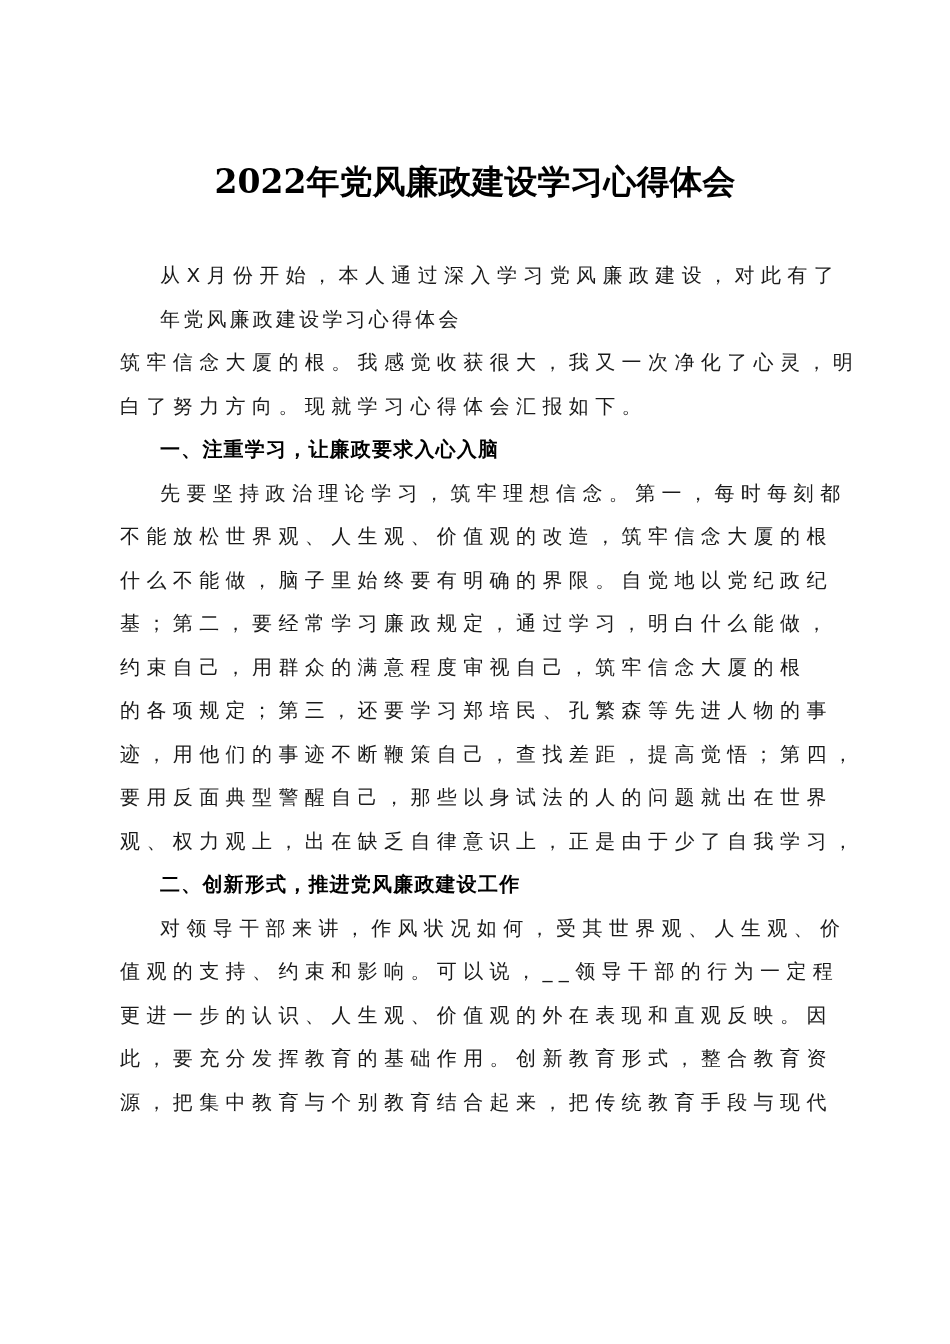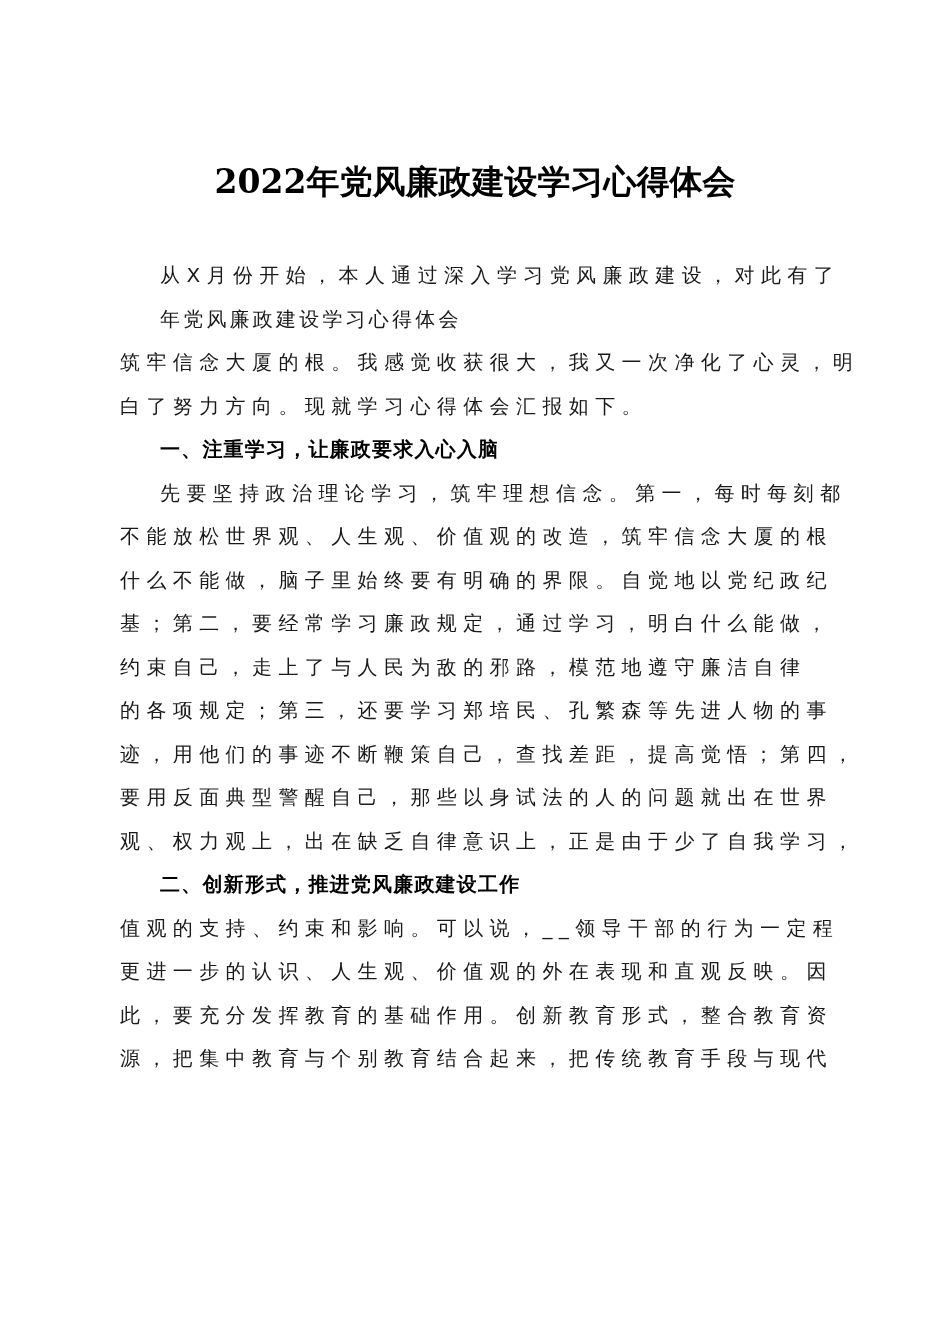--- a/index.html
+++ b/index.html
@@ -72,24 +72,25 @@
   <div class="body-text">
     <span class="line indent">从X月份开始，本人通过深入学习党风廉政建设，对此有了</span>
     <span class="line subtitle indent">年党风廉政建设学习心得体会</span>
     <span class="line">筑牢信念大厦的根。我感觉收获很大，我又一次净化了心灵，明</span>
     <span class="line">白了努力方向。现就学习心得体会汇报如下。</span>
     <span class="line heading indent">一、注重学习，让廉政要求入心入脑</span>
     <span class="line indent">先要坚持政治理论学习，筑牢理想信念。第一，每时每刻都</span>
     <span class="line">不能放松世界观、人生观、价值观的改造，筑牢信念大厦的根</span>
     <span class="line">什么不能做，脑子里始终要有明确的界限。自觉地以党纪政纪</span>
     <span class="line">基；第二，要经常学习廉政规定，通过学习，明白什么能做，</span>
-    <span class="line">约束自己，走上了与人民为敌的邪路，模范地遵守廉洁自律</span>
+    <span class="line">约束自己，用群众的满意程度审视自己，筑牢信念大厦的根</span>
     <span class="line">的各项规定；第三，还要学习郑培民、孔繁森等先进人物的事</span>
     <span class="line">迹，用他们的事迹不断鞭策自己，查找差距，提高觉悟；第四，</span>
     <span class="line">要用反面典型警醒自己，那些以身试法的人的问题就出在世界</span>
     <span class="line">观、权力观上，出在缺乏自律意识上，正是由于少了自我学习，</span>
     <span class="line heading indent">二、创新形式，推进党风廉政建设工作</span>
+    <span class="line indent">对领导干部来讲，作风状况如何，受其世界观、人生观、价</span>
     <span class="line">值观的支持、约束和影响。可以说，__领导干部的行为一定程</span>
     <span class="line">更进一步的认识、人生观、价值观的外在表现和直观反映。因</span>
     <span class="line">此，要充分发挥教育的基础作用。创新教育形式，整合教育资</span>
     <span class="line">源，把集中教育与个别教育结合起来，把传统教育手段与现代</span>
   </div>
 </div>
 
 </body></html>

